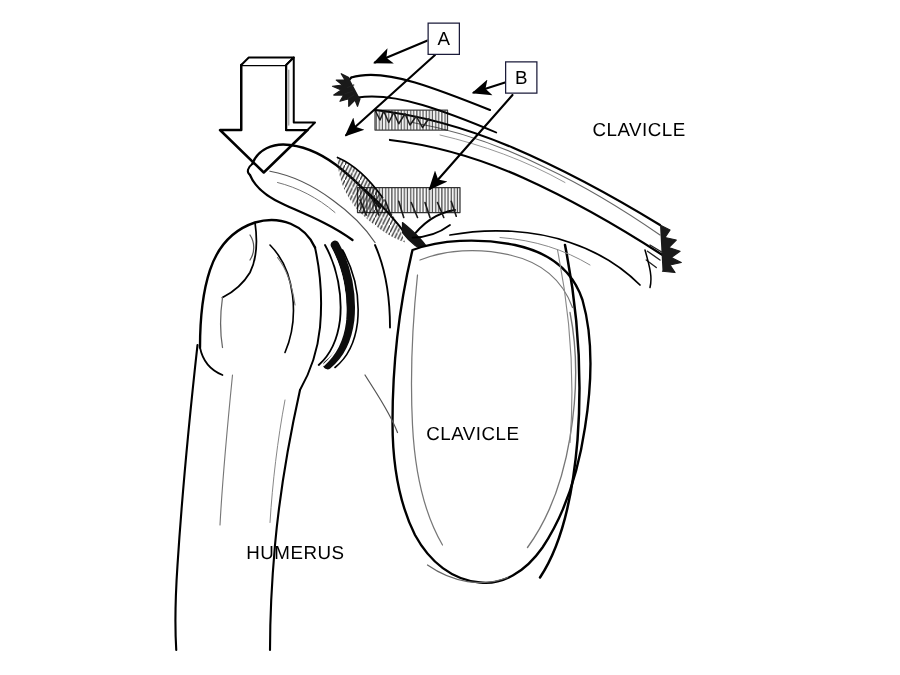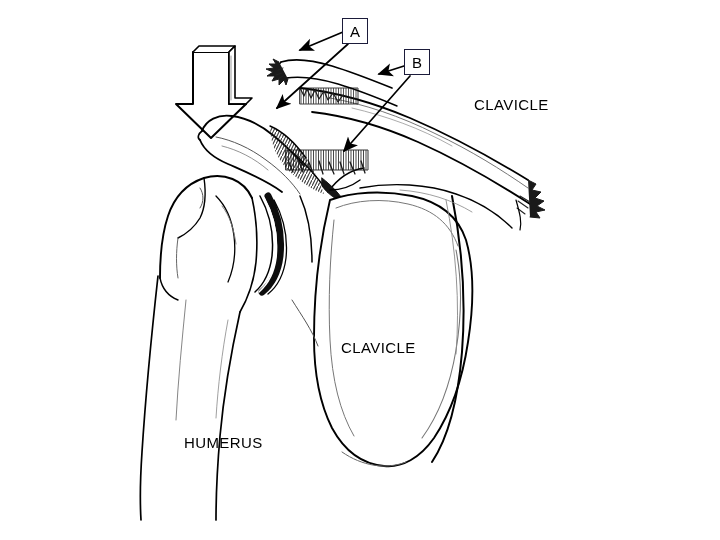--- a/index.html
+++ b/index.html
@@ -38,21 +38,21 @@
     border: 1px solid #1b1b3a;
     background: #ffffff;
     width: 26px;
     height: 26px;
     line-height: 26px;
     text-align: center;
     box-sizing: border-box;
   }
   #lbl-clavicle { left: 474px; top: 96px; }
   #lbl-scapula  { left: 341px; top: 339px; }
-  #lbl-humerus  { left: 184px; top: 434px; }
+  #lbl-humerus  { left: 197px; top: 434px; }
   #lbl-a { left: 342px; top: 18px; }
   #lbl-b { left: 404px; top: 49px; }
 </style>
 </head>
 <body>
 
 <div id="stage">
 
   <svg id="art" viewBox="0 0 720 540">
     <defs>

